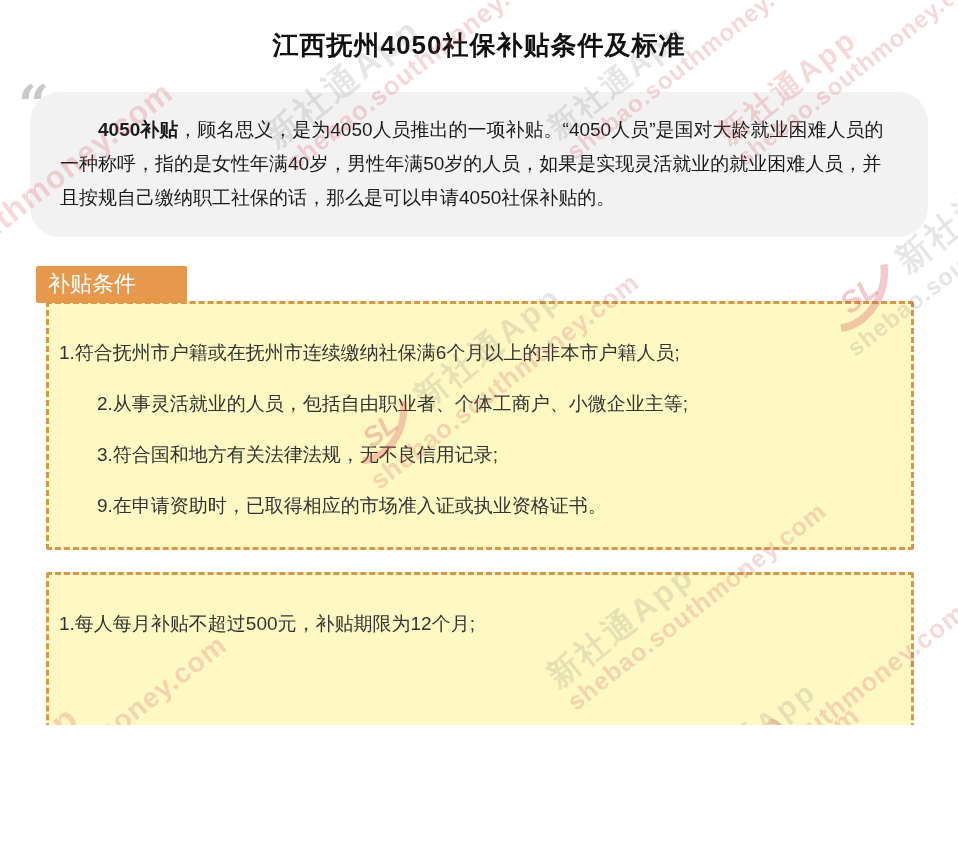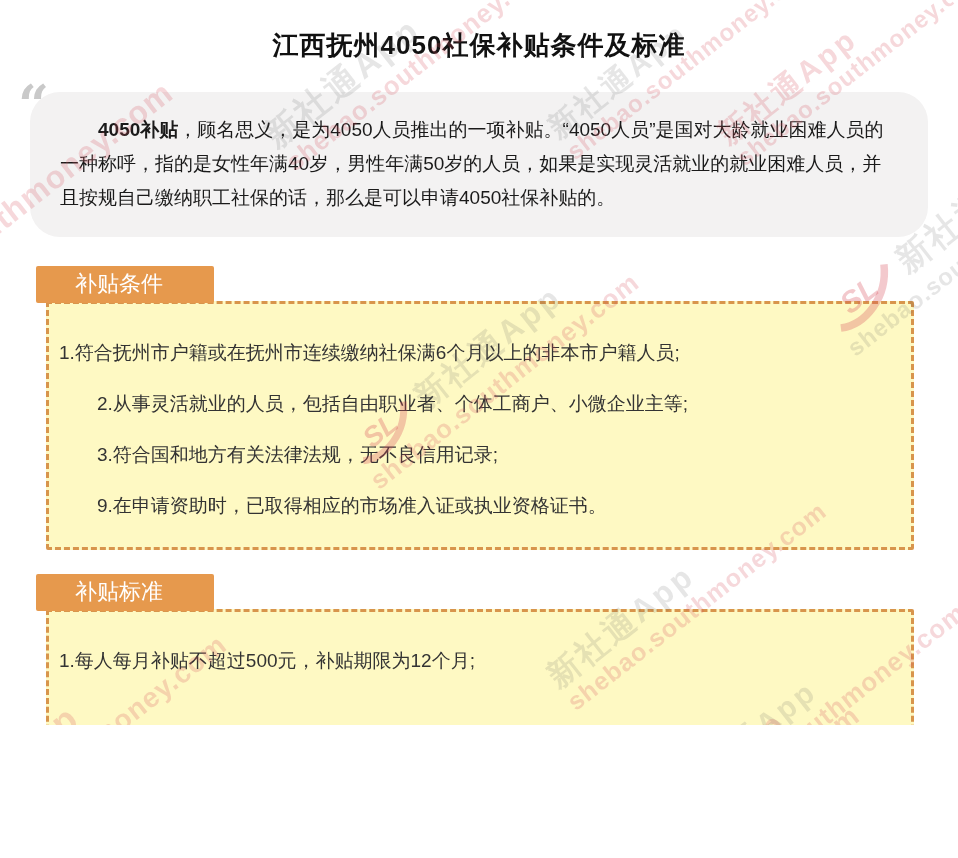--- a/index.html
+++ b/index.html
@@ -57,21 +57,21 @@
   
   .section{margin:29px 44px 0 36px;}
   .section + .section{margin-top:24px;}
   .section-header{
     position:relative;z-index:3;
     display:inline-block;
     background:#e6994d;
     color:#ffffff;
     font-size:22px;
     line-height:24px;
-    padding:6px 51px 7px 39px;
+    padding:6px 51px 7px 12px;
     border-radius:2px;
   }
   .section-body{
     position:relative;z-index:2;
     margin:-2px 0 0 10px;
     box-sizing:border-box;
     border:3px dashed #d8954c;
     background:#fef9c3;
     border-radius:2px;
     padding:34px 24px 26px 10px;
@@ -131,21 +131,20 @@
       <div class="section-header">补贴条件</div>
       <div class="section-body body-conditions">
         <p class="rule-item">1.符合抚州市户籍或在抚州市连续缴纳社保满6个月以上的非本市户籍人员;</p>
         <p class="rule-item indented">2.从事灵活就业的人员，包括自由职业者、个体工商户、小微企业主等;</p>
         <p class="rule-item indented">3.符合国和地方有关法律法规，无不良信用记录;</p>
         <p class="rule-item indented">9.在申请资助时，已取得相应的市场准入证或执业资格证书。</p>
       </div>
     </div>
 
     <div class="section">
-      <div class="section-header">补贴标准</div>
       <div class="section-body body-standards">
         <p class="rule-item">1.每人每月补贴不超过500元，补贴期限为12个月;</p>
       </div>
     </div>
 
 
   </div>
 
   <div class="wm-layer">
 

